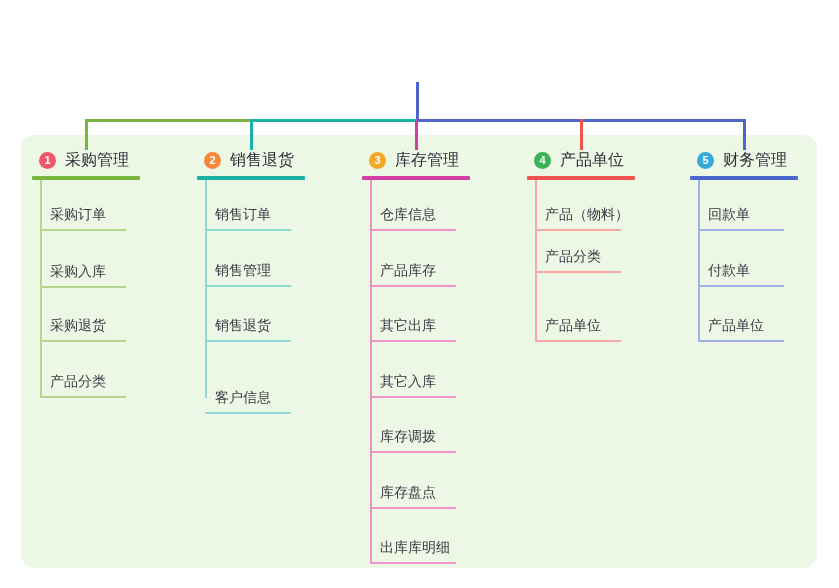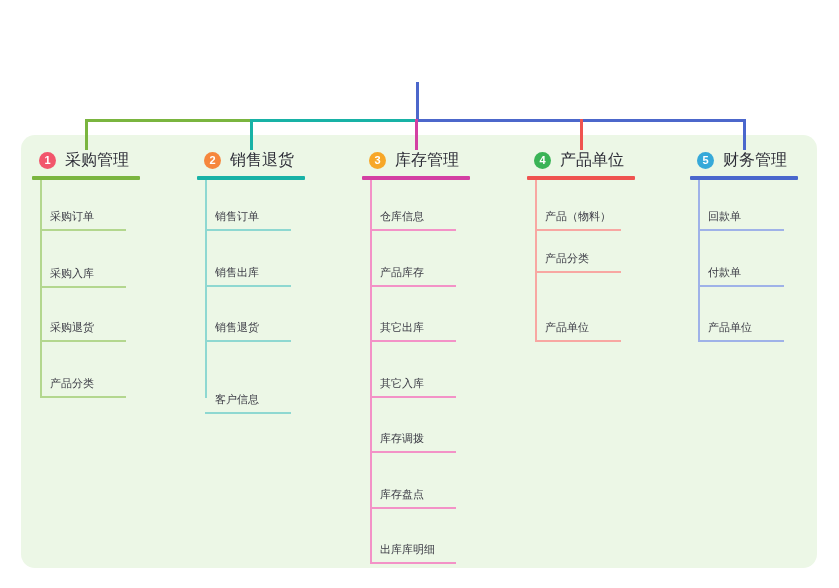--- a/index.html
+++ b/index.html
@@ -33,21 +33,21 @@
   .badge {
     width:17px; height:17px; border-radius:50%; margin-left:7px; margin-right:9px;
     color:#fff; font-size:11px; line-height:17px; text-align:center; flex:0 0 auto;
     font-weight:bold;
   }
   .branch-label { font-size:16px; color:#2e2e38; white-space:nowrap; }
   .branch-underline { position:absolute; left:0; top:28px; width:108px; height:4px; border-radius:1px; }
   .branch-spine { position:absolute; left:8px; top:32px; width:2px; }
   .child { position:absolute; width:100px; cursor:pointer; }
   .child-label {
-    position:absolute; left:18px; bottom:7px; font-size:11px; color:#3a3a44; white-space:nowrap;
+    position:absolute; left:18px; bottom:7px; font-size:14px; color:#3a3a44; white-space:nowrap;
   }
   .child-underline { position:absolute; left:8px; bottom:0; width:86px; height:2px; }
 </style>
 </head>
 <body>
 
 <div id="stage">
   <div id="panel" style="background: rgb(236, 247, 230);"></div>
   <div id="connectors">
       <div class="line" style="left: 416px; top: 82px; width: 3px; height: 38px; background: rgb(76, 103, 203);"></div>
@@ -99,21 +99,21 @@
     </div>
     <div class="branch-underline" style="background: rgb(24, 178, 166);"></div>
     <div class="branch-spine" style="height: 217.5px; background: rgb(142, 216, 209);"></div>
 
   <div class="child" style="top: 53px; height: 30px;">
     <span class="child-label">销售订单</span>
     <div class="child-underline" style="background: rgb(142, 216, 209);"></div>
   </div>
 
   <div class="child" style="top: 108.5px; height: 30px;">
-    <span class="child-label">销售出库</span>
+    <span class="child-label">销售管理</span>
     <div class="child-underline" style="background: rgb(142, 216, 209);"></div>
   </div>
 
   <div class="child" style="top: 164px; height: 30px;">
     <span class="child-label">销售退货</span>
     <div class="child-underline" style="background: rgb(142, 216, 209);"></div>
   </div>
 
   <div class="child" style="top: 236px; height: 30px;">
     <span class="child-label">客户信息</span>

